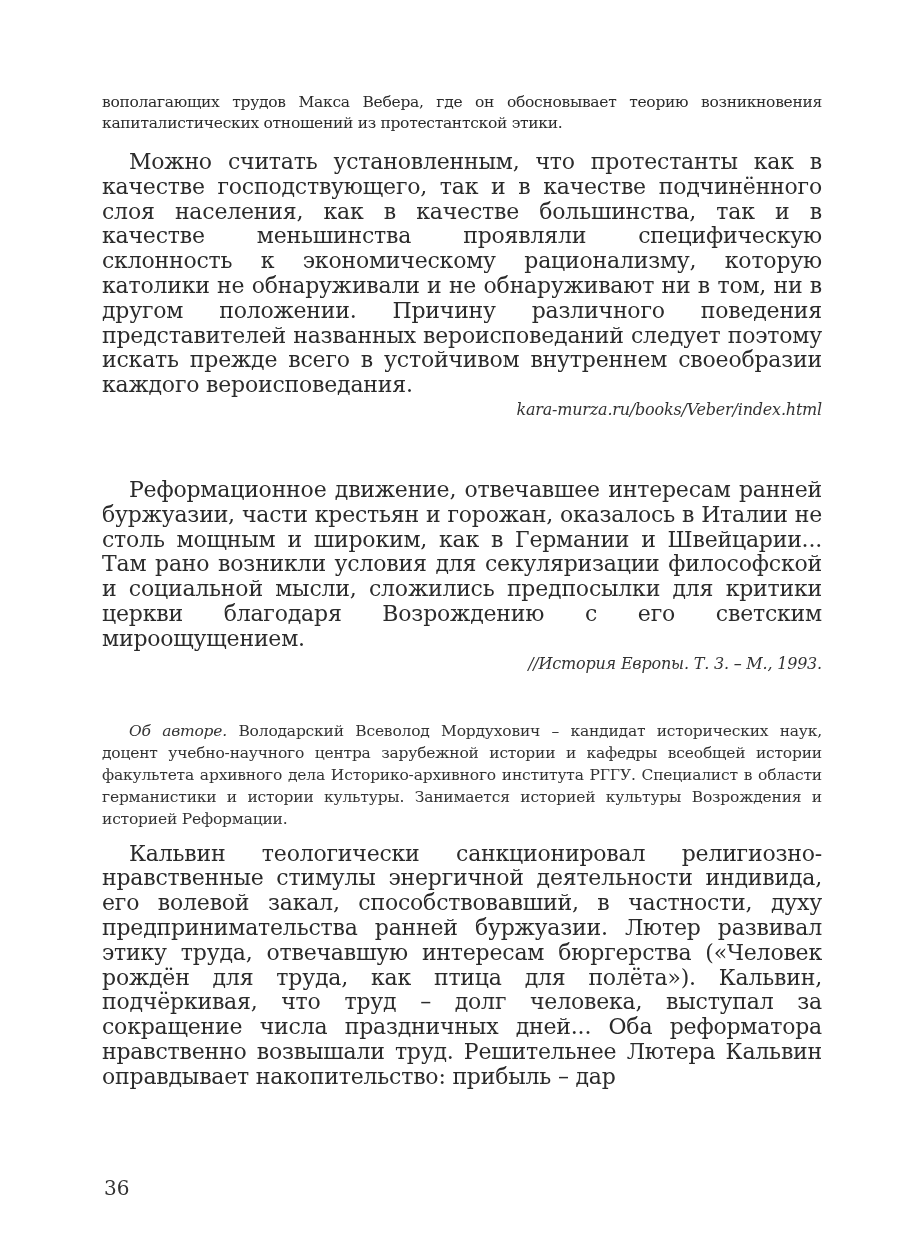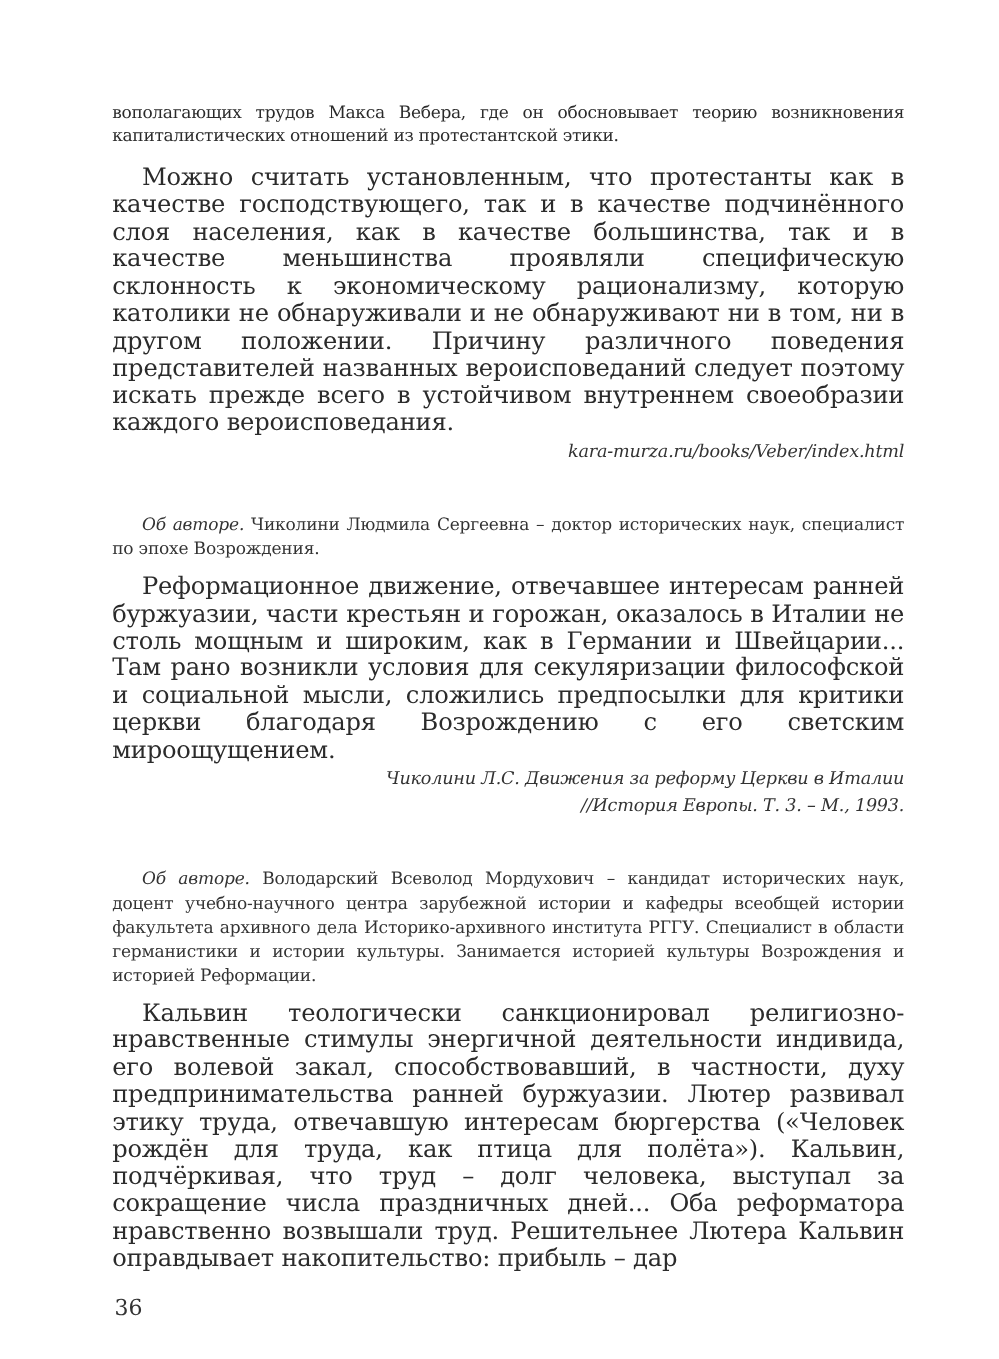--- a/index.html
+++ b/index.html
@@ -87,24 +87,22 @@
 
   <section>
     <p class="quote">Можно считать установленным, что протестанты как в качестве господствующего, так и в качестве подчинённого слоя населения, как в качестве большинства, так и в качестве меньшинства проявляли специфическую склонность к экономическому рационализму, которую католики не обнаруживали и не обнаруживают ни в том, ни в другом положении. Причину различного поведения представителей названных вероисповеданий следует поэтому искать прежде всего в устойчивом внутреннем своеобразии каждого вероисповедания.</p>
     <p class="source">kara-murza.ru/books/Veber/index.html</p>
   </section>
 
   <div class="sp-b"></div>
 
   <section>
     <div class="sp-c"></div>
-    <p class="about"><span class="lead">Об авторе.</span><span> Чиколини Людмила Сергеевна – доктор исторических наук, специалист по эпохе Возрождения.</span></p>
     <div class="sp-d"></div>
     <p class="quote">Реформационное движение, отвечавшее интересам ранней буржуазии, части крестьян и горожан, оказалось в Италии не столь мощным и широким, как в Германии и Швейцарии... Там рано возникли условия для секуляризации философской и социальной мысли, сложились предпосылки для критики церкви благодаря Возрождению с его светским мироощущением.</p>
-    <p class="source">Чиколини Л.С. Движения за реформу Церкви в Италии</p>
     <p class="source">//История Европы. Т. 3. – М., 1993.</p>
   </section>
 
   <div class="sp-b"></div>
 
   <section>
     <div class="sp-c"></div>
     <p class="about"><span class="lead">Об авторе.</span><span> Володарский Всеволод Мордухович – кандидат исторических наук, доцент учебно-научного центра зарубежной истории и кафедры всеобщей истории факультета архивного дела Историко-архивного института РГГУ. Специалист в области германистики и истории культуры. Занимается историей культуры Возрождения и историей Реформации.</span></p>
     <div class="sp-d"></div>
     <p class="quote">Кальвин теологически санкционировал религиозно-нравственные стимулы энергичной деятельности индивида, его волевой закал, способствовавший, в частности, духу предпринимательства ранней буржуазии. Лютер развивал этику труда, отвечавшую интересам бюргерства («Человек рождён для труда, как птица для полёта»). Кальвин, подчёркивая, что труд – долг человека, выступал за сокращение числа праздничных дней... Оба реформатора нравственно возвышали труд. Решительнее Лютера Кальвин оправдывает накопительство: прибыль – дар</p>

